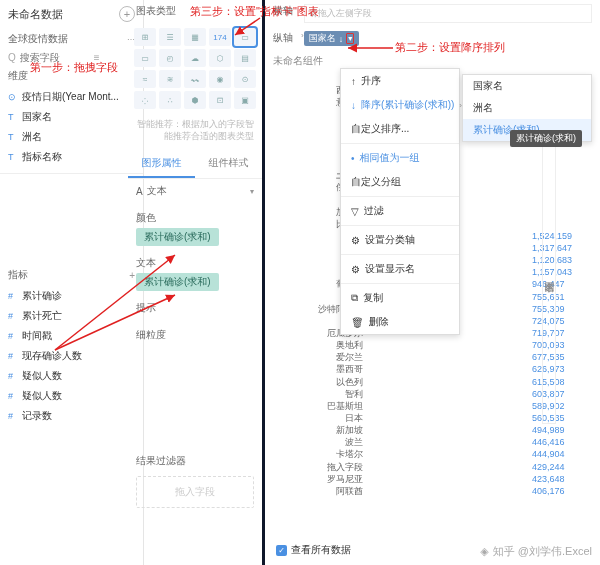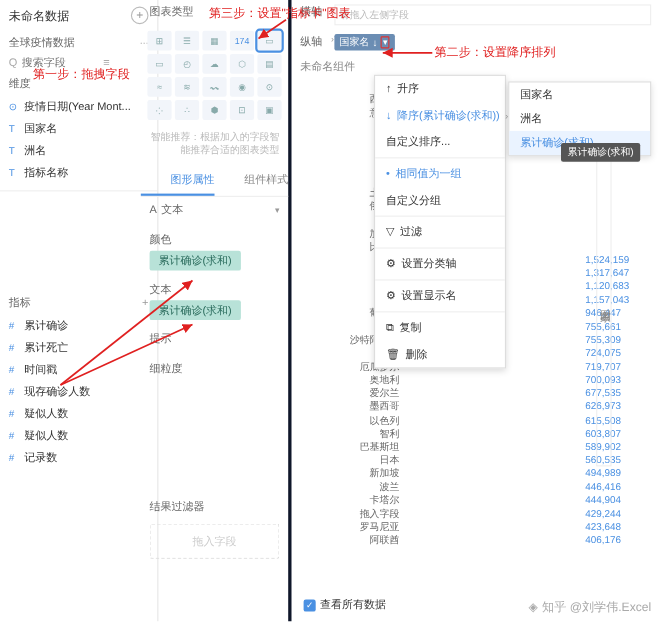--- a/index.html
+++ b/index.html
@@ -13,21 +13,21 @@
 .search-row { display: flex; align-items: center; padding: 2px 8px; gap: 4px; color: #aaa; }
 .search-row input { border: none; outline: none; width: 70px; font-size: 10px; }
 .field-item { display: flex; align-items: center; gap: 4px; padding: 3px 8px; font-size: 10px; cursor: pointer; }
 .field-item .ico { color: #4a90e2; width: 10px; font-size: 9px; }
 .left-mid-divider { border-top: 1px solid #eee; margin-top: 6px; }
 .chart-type-grid { display: grid; grid-template-columns: repeat(5, 1fr); gap: 3px; padding: 6px; }
 .chart-cell { width: 22px; height: 18px; background: #f2f5fa; border-radius: 2px; display: flex; align-items: center; justify-content: center; font-size: 8px; color: #8aa; }
 .chart-cell.sel { outline: 2px solid #4a90e2; }
 .hint { font-size: 9px; color: #bbb; padding: 4px 8px; line-height: 1.3; text-align: right; }
 .tabs { display: flex; border-bottom: 1px solid #eee; margin-top: 4px; }
-.tab { flex: 1; text-align: right; padding: 6px 0; font-size: 10px; color: #888; cursor: pointer; }
+.tab { flex: 1; text-align: center; padding: 6px 0; font-size: 10px; color: #888; cursor: pointer; }
 .tab.active { color: #4a90e2; border-bottom: 2px solid #4a90e2; }
 .prop-row { padding: 5px 8px; font-size: 10px; }
 .prop-row .lbl { color: #666; display: flex; align-items: center; gap: 4px; margin-bottom: 3px; }
 .pill { display: inline-block; background: #b8e2d8; color: #2a6b5c; padding: 2px 8px; border-radius: 2px; font-size: 10px; }
 .dropzone { border: 1px dashed #ddd; color: #ccc; text-align: center; padding: 8px; font-size: 10px; margin: 4px 8px; border-radius: 2px; }
 .axis-row { display: flex; align-items: flex-start; gap: 0; padding: 4px 8px; font-size: 10px; }
 .axis-lbl { color: #666; width: 28px; }
 .axis-input { flex: 1; border: 1px solid #eee; padding: 2px 4px; color: #bbb; font-size: 9px; }
 .tag-country { background: #6b8db3; color: #fff; padding: 1px 5px; border-radius: 2px; font-size: 9px; display: inline-flex; align-items: center; gap: 3px; }
 .tag-country .dd { color: #fff; cursor: pointer; border: 1px solid #d33; border-radius: 1px; padding: 0 1px; font-size: 8px; }

